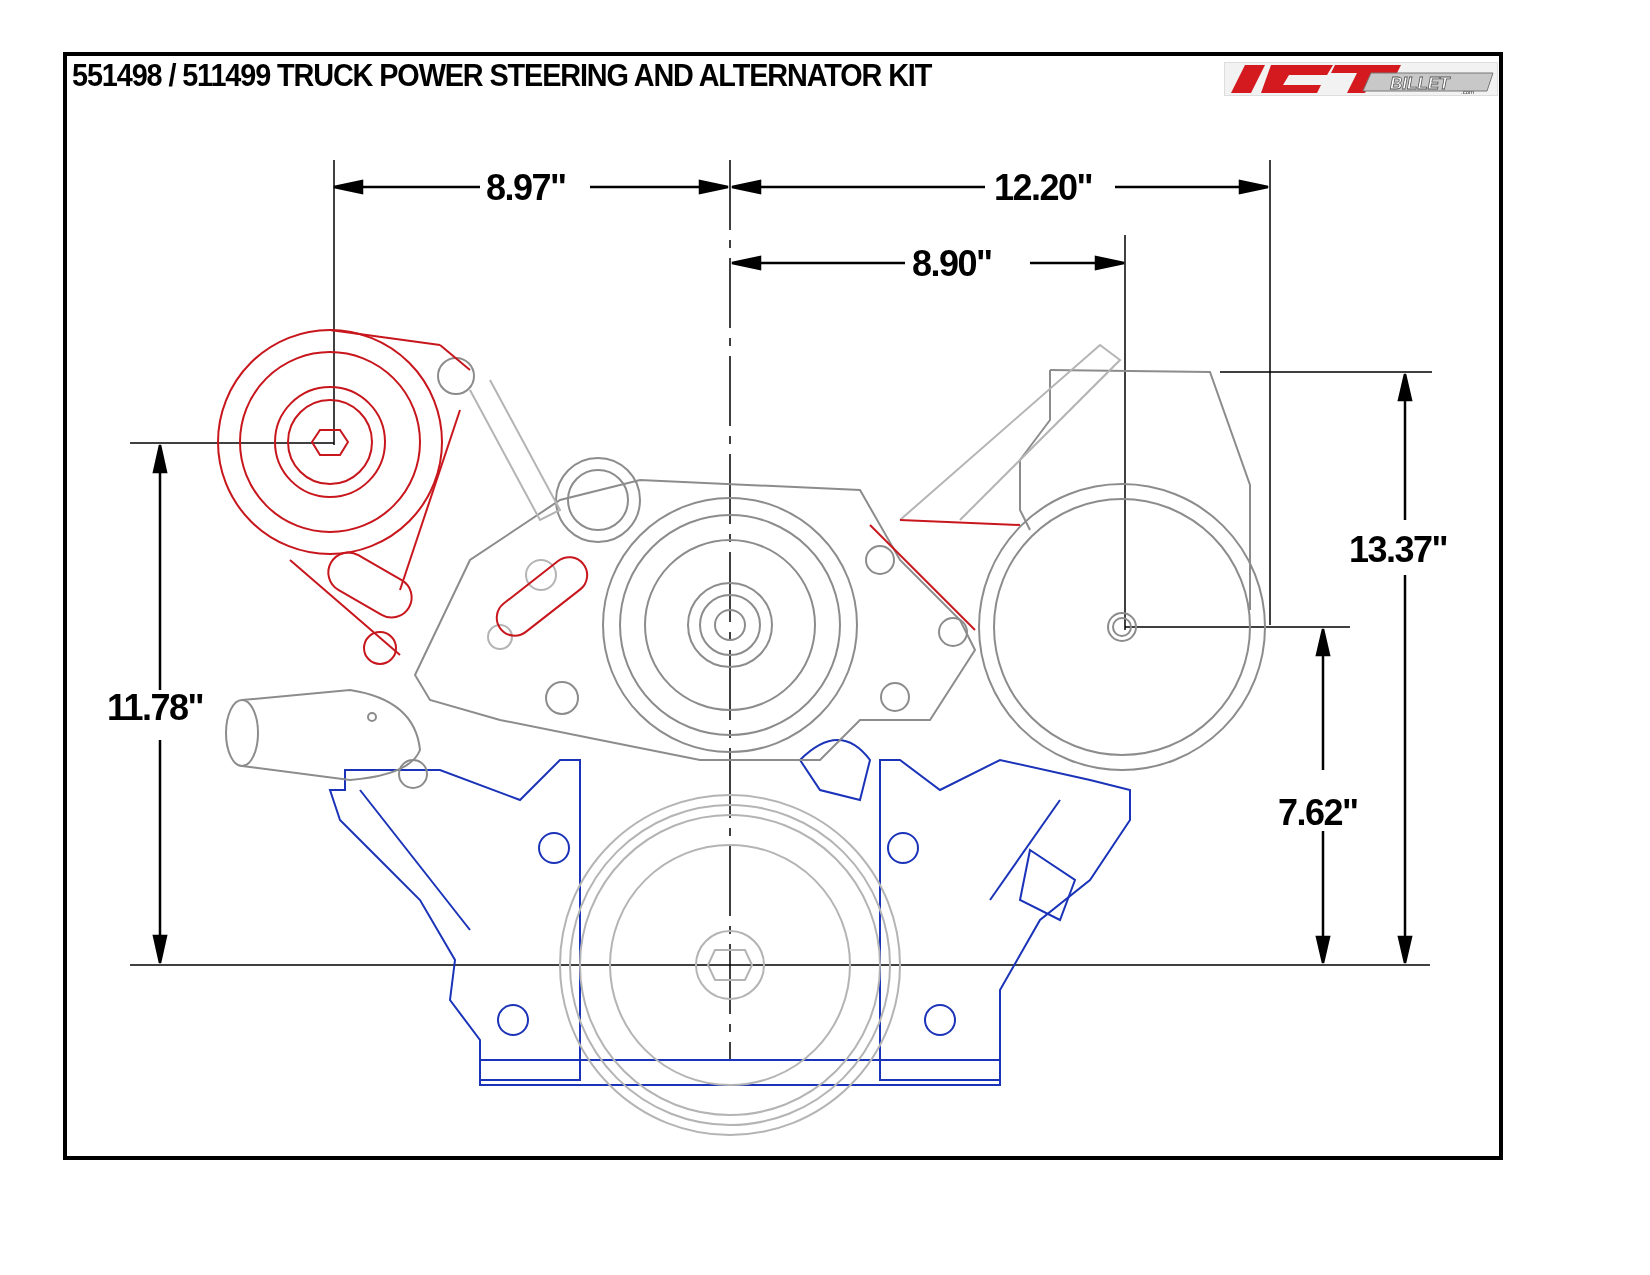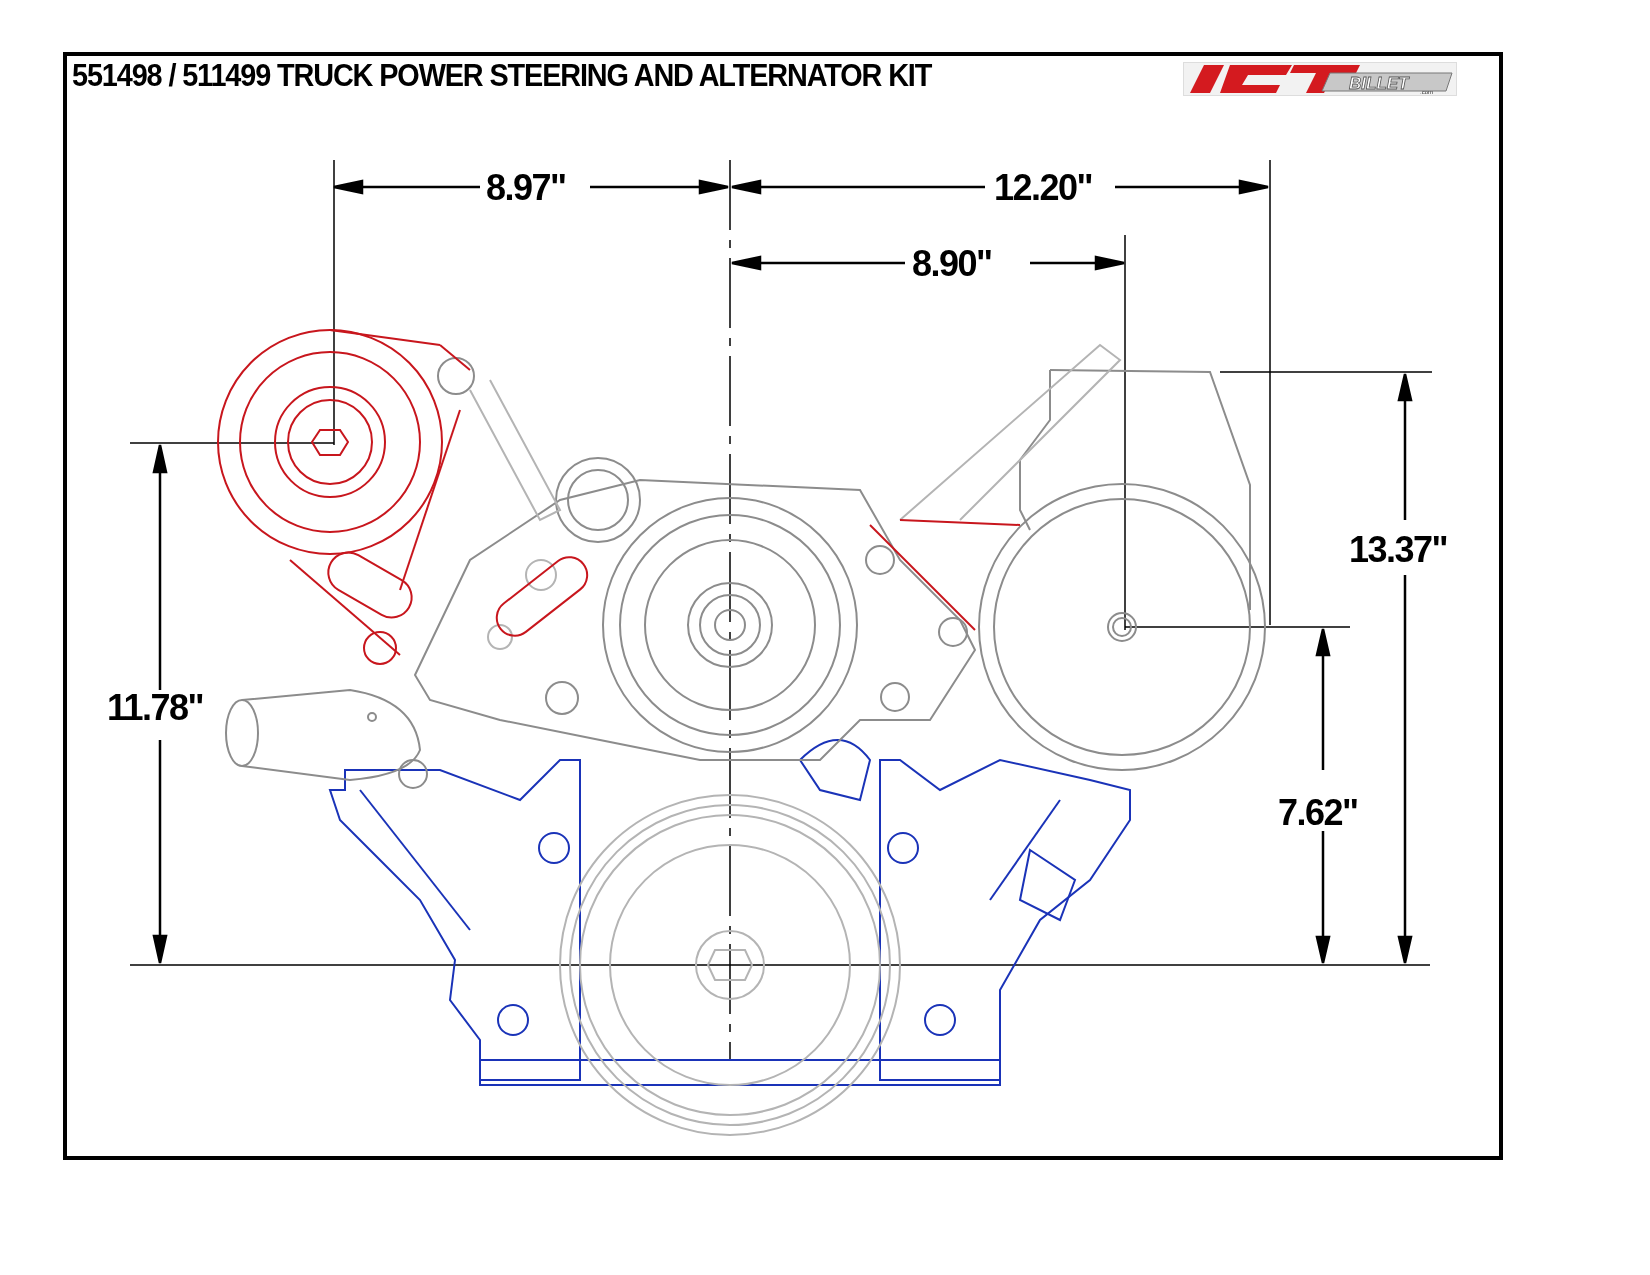--- a/index.html
+++ b/index.html
@@ -1,19 +1,19 @@
 <!DOCTYPE html>
 <html><head>
 <meta charset="utf-8">
 <style>
   html, body { margin: 0; padding: 0; background: #ffffff; }
   body { width: 1650px; height: 1275px; position: relative; overflow: hidden; font-family: "Liberation Sans", sans-serif; }
   .sheet { position: absolute; left: 63px; top: 52px; width: 1440px; height: 1108px; border: 4px solid #000; box-sizing: border-box; }
   .title { position: absolute; left: 72px; top: 58px; font-family: "Liberation Sans", sans-serif; font-weight: bold; font-size: 31px; letter-spacing: -1.2px; color: #000; white-space: nowrap; transform: scaleX(0.93); transform-origin: left top; }
-  .logo { position: absolute; left: 1183px; top: 62px; width: 272px; height: 32px; background: #f2f2f2; border: 1px solid #ddd; }
+  .logo { position: absolute; left: 1224px; top: 62px; width: 272px; height: 32px; background: #f2f2f2; border: 1px solid #ddd; }
   .dim { position: absolute; font-family: "Liberation Sans", sans-serif; font-weight: bold; color: #000; font-size: 36px; letter-spacing: -1.5px; background: #fff; padding: 0 4px; white-space: nowrap; line-height: 1; }
   svg.drawing { position: absolute; left: 0; top: 0; }
 </style>
 </head>
 <body>
 
 <div class="sheet"></div>
 
 <div class="title">551498 / 511499 TRUCK POWER STEERING AND ALTERNATOR  KIT</div>
 

